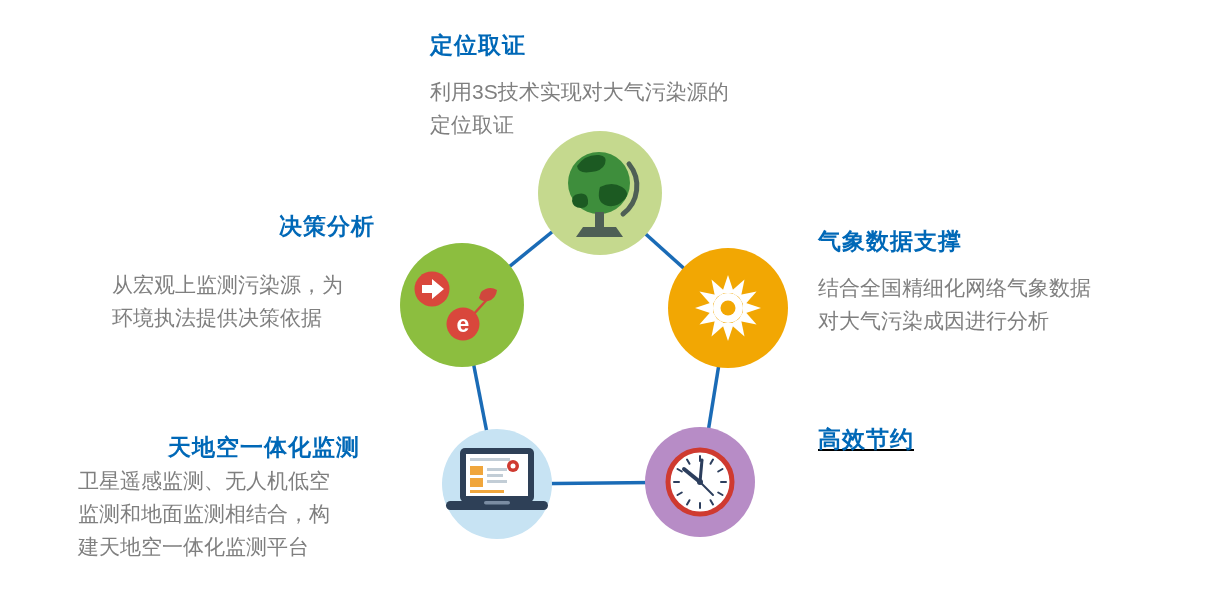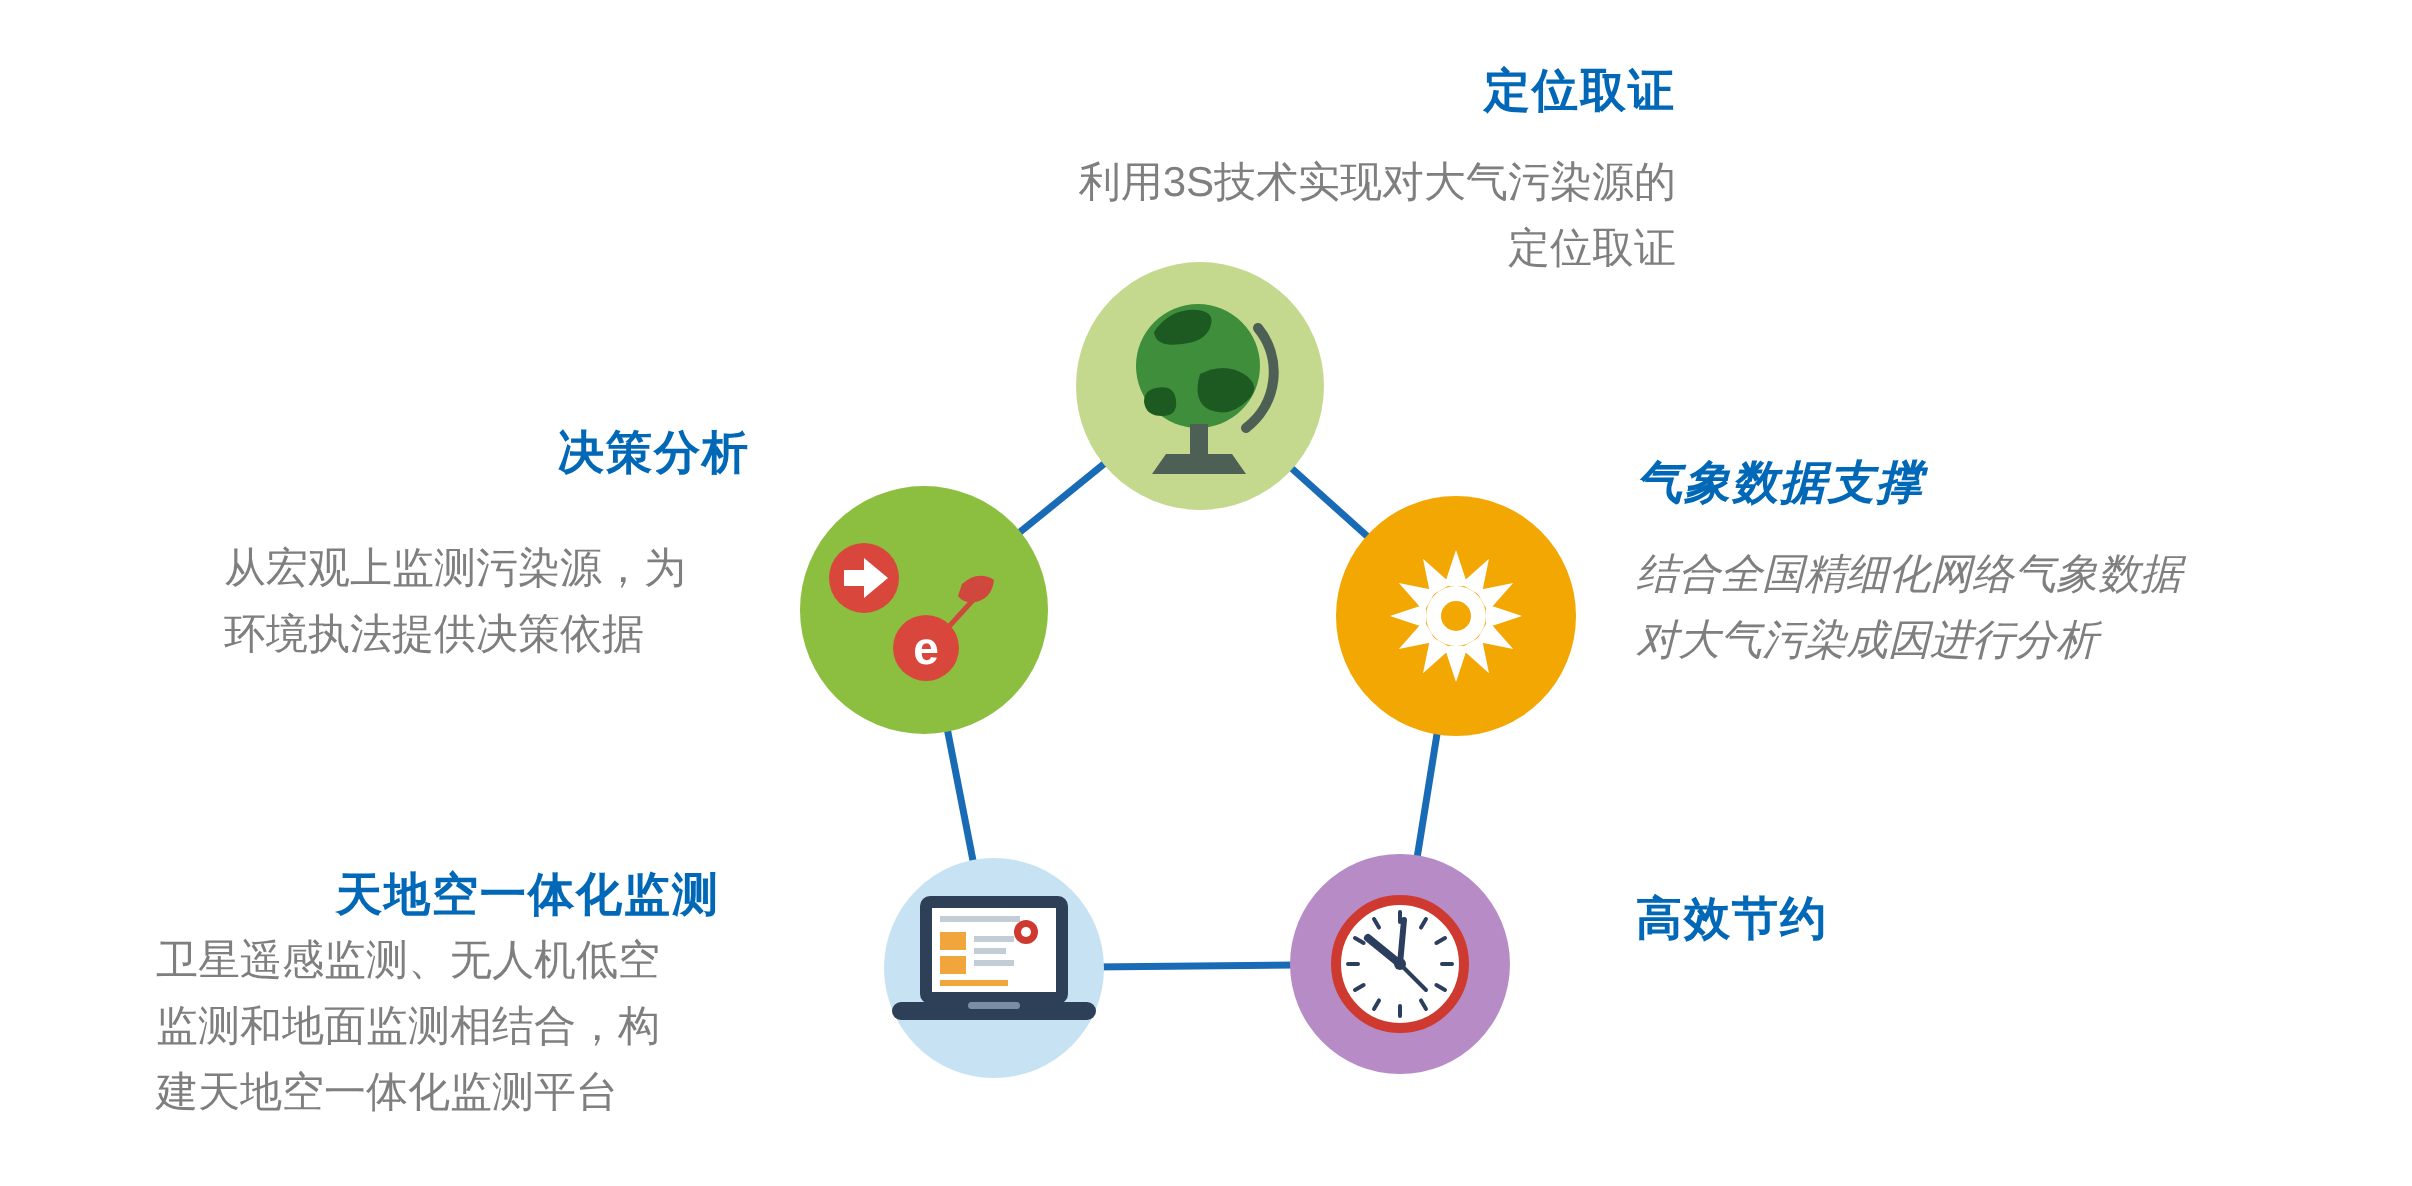--- a/index.html
+++ b/index.html
@@ -129,33 +129,33 @@
     <g>
       <path d="M472 316 L492 294" stroke="#d0473d" stroke-width="2.5" stroke-linecap="round"></path>
       <path d="M481 292 q8 -7 16 -2 q-1 9 -9 11 q-6 1 -9 -3 z" fill="#d0473d"></path>
       <circle cx="432" cy="289" r="17.5" fill="#d9473c"></circle>
       <circle cx="463" cy="324" r="16.5" fill="#d9473c"></circle>
       <path d="M422 285 h10 v-6 l12 10 l-12 10 v-6 h-10 z" fill="#ffffff"></path>
       <text x="463" y="332" text-anchor="middle" font-size="23" font-weight="bold" fill="#ffffff" font-family="Liberation Sans, sans-serif">e</text>
     </g>
   </svg>
 
-  <div class="node-text with-gap" style="left:448px; top:30px; width:390px;text-align:right;">
+  <div class="node-text with-gap" style="left:430px; top:30px; width:390px;">
     <div class="node-title">定位取证</div>
     <div class="node-desc">利用3S技术实现对大气污染源的
 定位取证</div>
   </div>
 
-  <div class="node-text with-gap" style="left:818px; top:226px; width:380px;font-style:italic;">
+  <div class="node-text with-gap" style="left:818px; top:226px; width:380px;">
     <div class="node-title">气象数据支撑</div>
     <div class="node-desc">结合全国精细化网络气象数据
 对大气污染成因进行分析</div>
   </div>
 
-  <div class="node-text with-gap" style="left:818px; top:444px; width:380px;">
+  <div class="node-text with-gap" style="left:818px; top:424px; width:380px;text-decoration:underline;">
     <div class="node-title">高效节约</div>
   </div>
 
   <div class="node-text align-right" style="right:831px; top:211px;">
     <div class="node-title">决策分析</div>
   </div>
   <div class="node-text align-center" style="left:112px; top:268px; width:258px;">
     <div class="node-desc">从宏观上监测污染源，为
 环境执法提供决策依据</div>
   </div>

